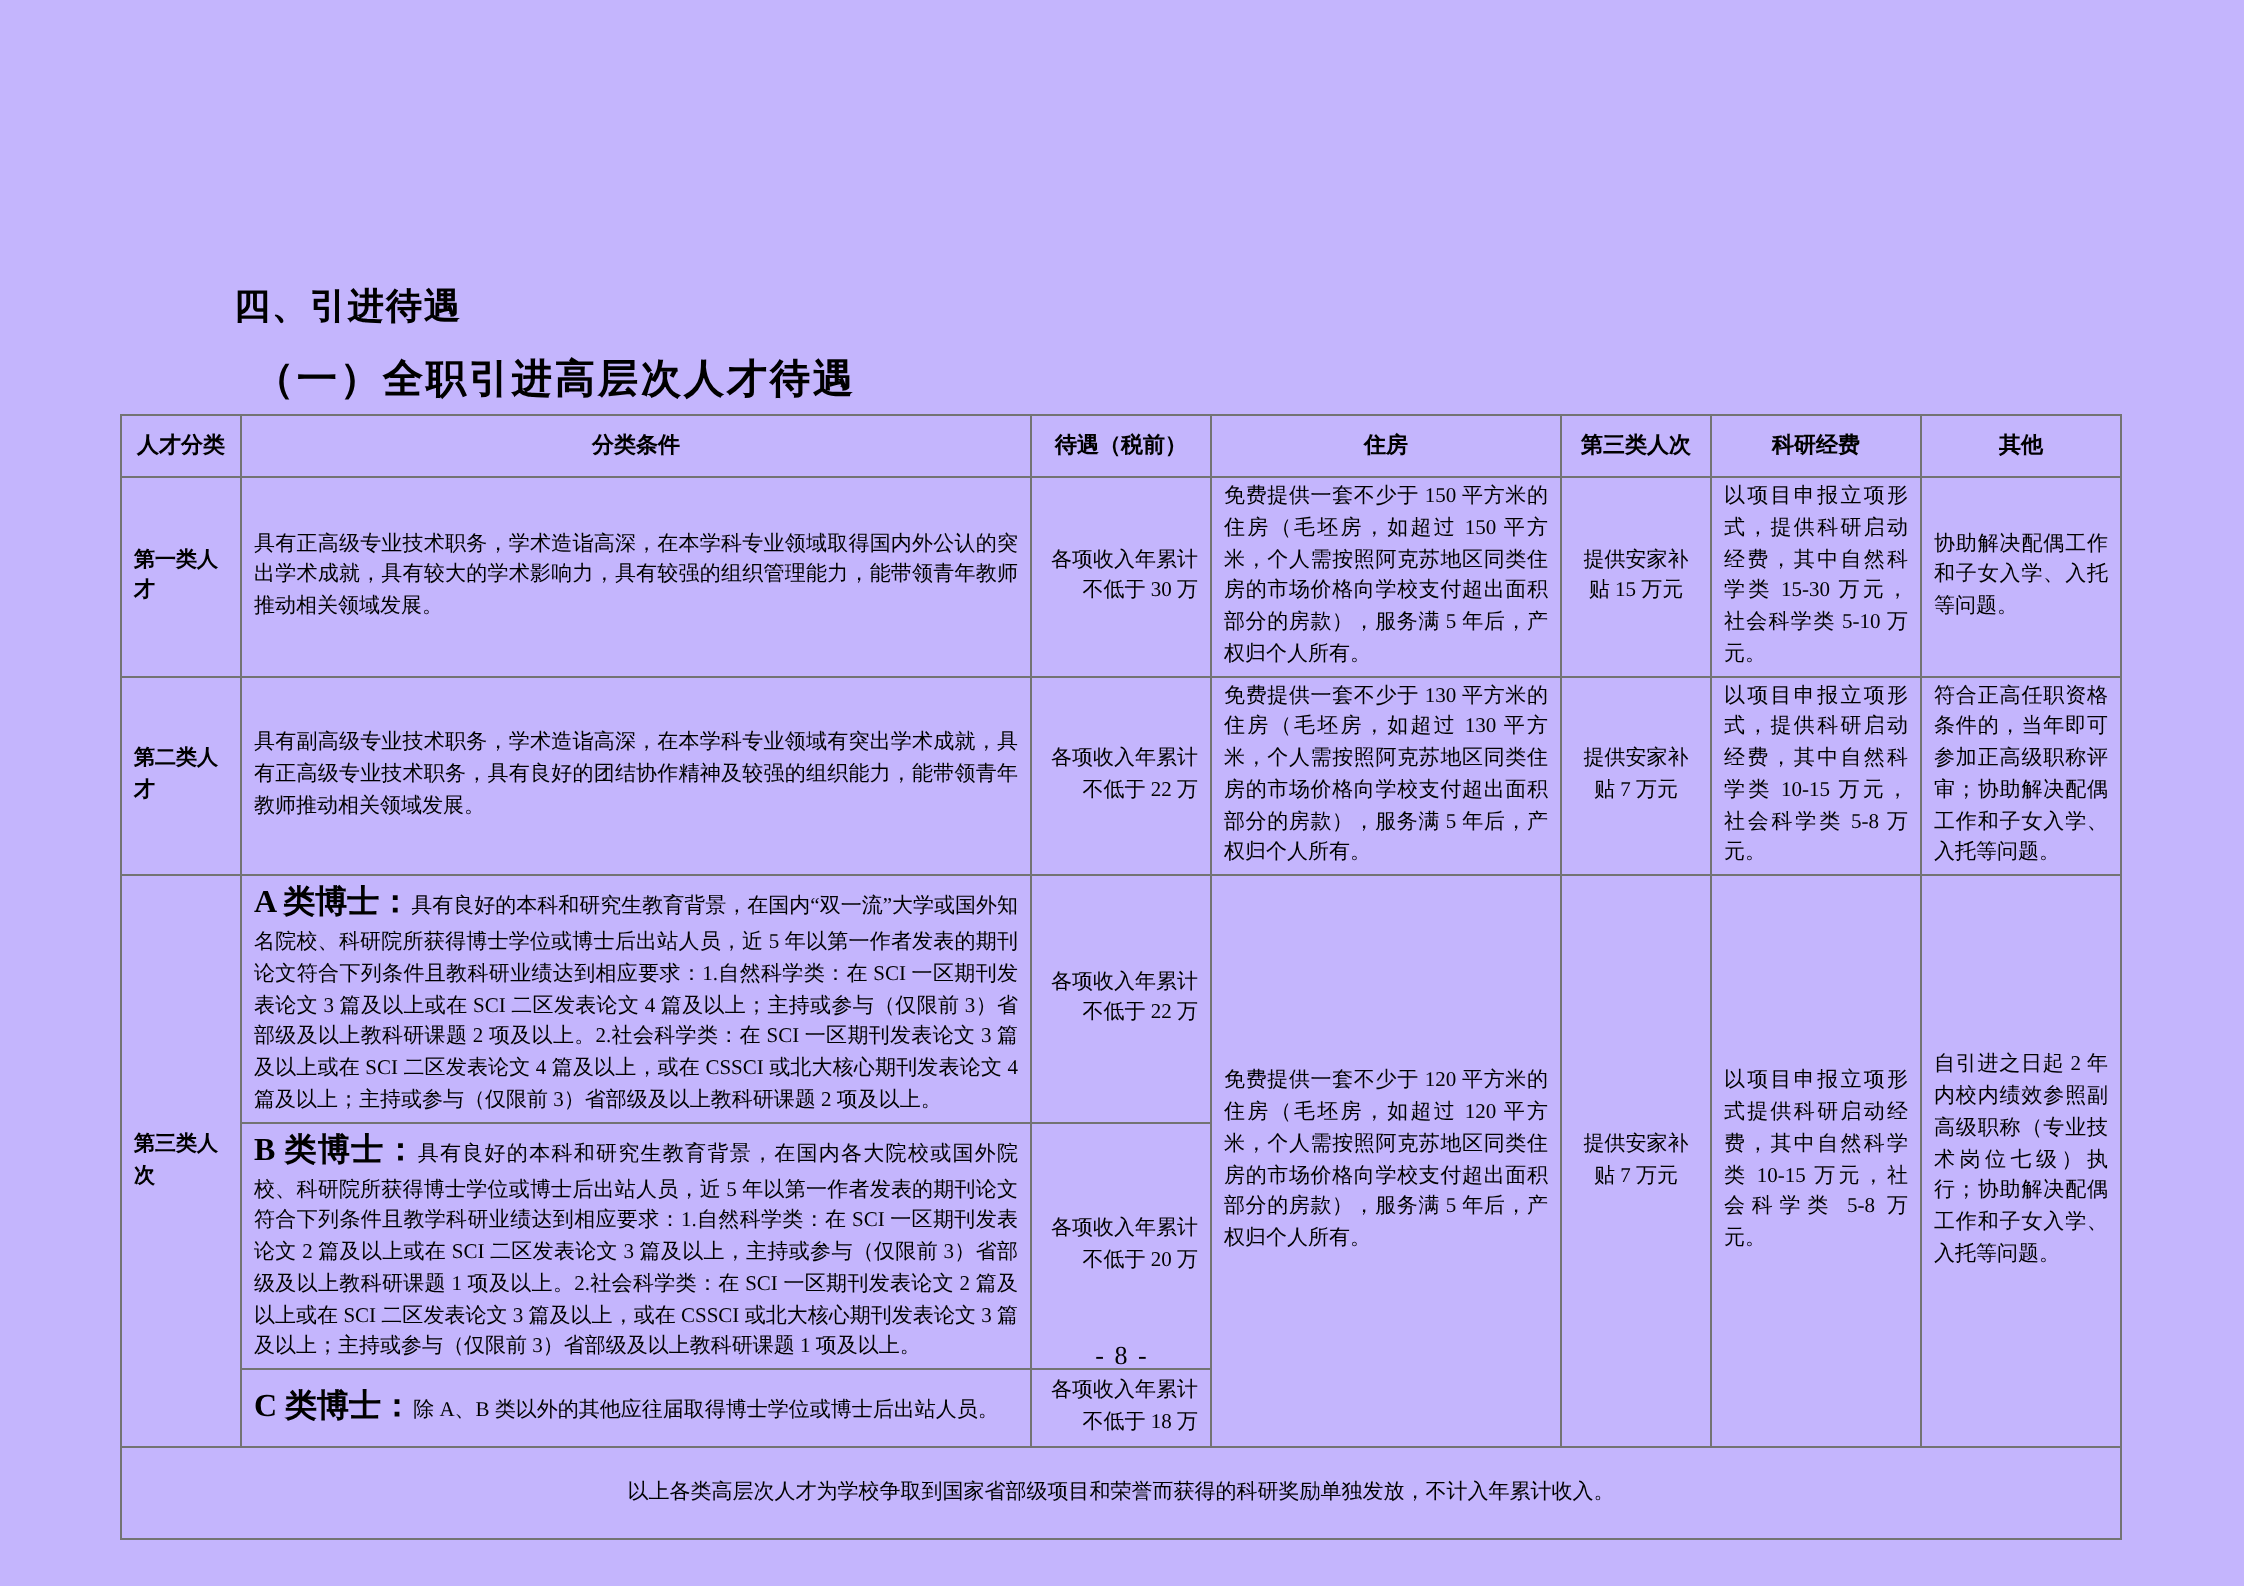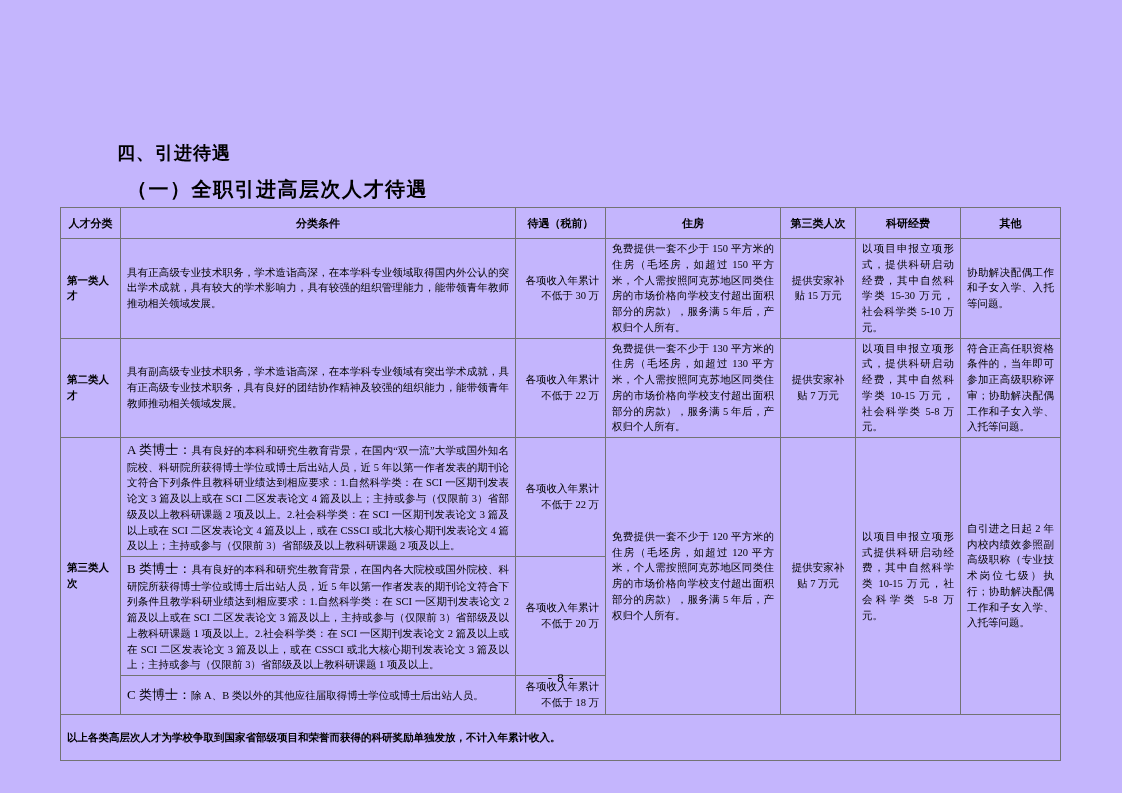--- a/index.html
+++ b/index.html
@@ -35,29 +35,29 @@
   }
   table.talent th {
     font-size:11px; font-weight:bold; text-align:center;
     height:26px; padding:2px 2px;
   }
   td.cat {
     font-weight:bold; font-size:11px;
     padding:2px 8px; line-height:1.45;
   }
   td.cond { text-align:justify; line-height:1.55; }
-  td.cond .sublabel { font-weight:normal; font-size:13px;margin-top:40px; }
+  td.cond .sublabel { font-weight:bold; font-size:16px;margin-top:40px; }
   td.salary { text-align:right; padding:2px 7px; line-height:1.7; }
   td.housing { text-align:justify; line-height:1.62; padding:2px 7px; }
   td.settle { text-align:center; padding:2px 9px; line-height:1.7; }
   td.research { text-align:justify; padding:2px 7px; line-height:1.62; }
   td.other { text-align:justify; padding:2px 8px; line-height:1.62;margin-top:15px; }
   td.footnote {
-    text-align:left; vertical-align:middle;
-    padding:4px 13px; line-height:1.5;font-weight:bold;
+    text-align:center; vertical-align:middle;
+    padding:4px 13px; line-height:1.5;
   }
   tr.r-head   { height:30px; }
   tr.r-one    { height:73px; }
   tr.r-two    { height:68px; }
   tr.r-threeA { height:100px; }
   tr.r-threeB { height:105px; }
   tr.r-threeC { height:39px;padding-left:39px; }
   tr.r-foot   { height:46px; }
   .page-number {
     position:absolute; left:0; top:670px; width:1122px;

